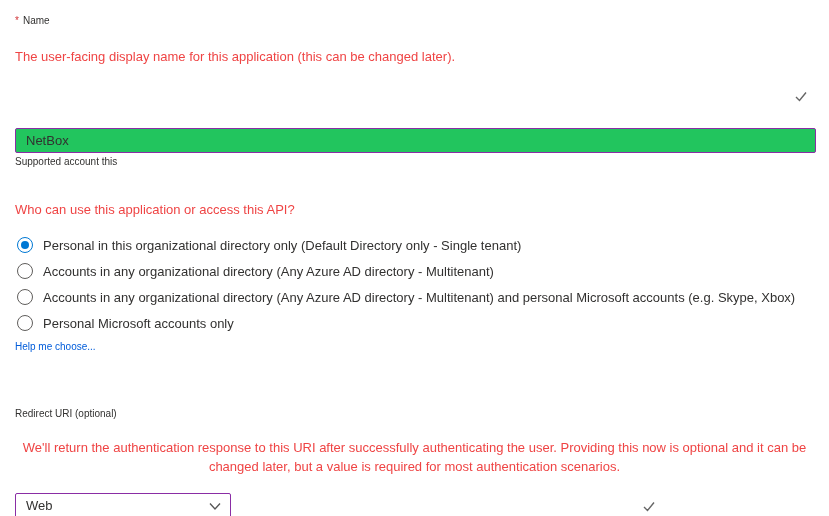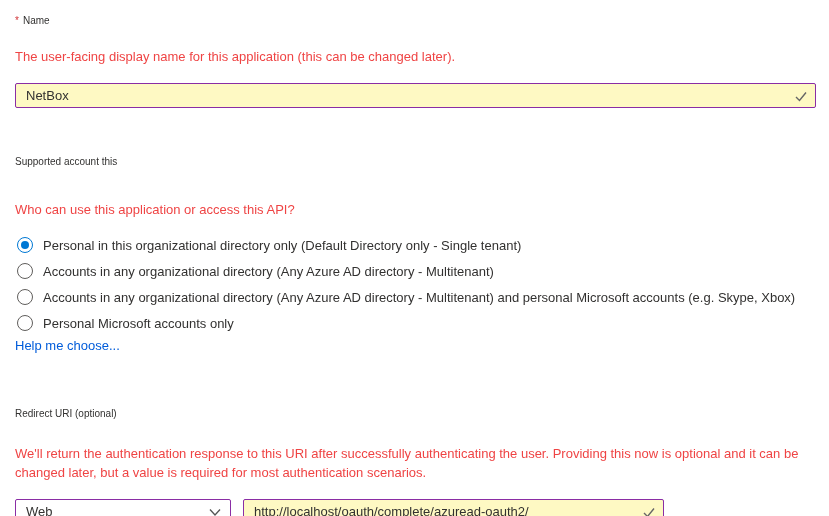--- a/index.html
+++ b/index.html
@@ -38,26 +38,27 @@
     position: relative;
     margin-top: 17px;
     width: 801px;
     height: 25px;
   }
   .text-input {
     width: 100%;
     height: 100%;
     border: 1px solid #8a2da5;
     border-radius: 2px;
-    background: #fef9c3;
+    background: #22c55e;
     font-family: "Liberation Sans", "DejaVu Sans", sans-serif;
     font-size: 13px;
     color: #323130;
     padding: 0 30px 0 10px;
     outline: none;
+    margin-top: 45px;
   }
   .check-icon {
     position: absolute;
     right: 8px;
     top: 50%;
     transform: translateY(-50%);
     width: 14px;
     height: 14px;
     pointer-events: none;
   }
@@ -96,29 +97,29 @@
   }
   .radio-label {
     font-size: 13px;
     color: #323130;
     margin-left: 10px;
     white-space: nowrap;
   }
 
   .help-link {
     display: inline-block;
-    font-size: 13px;
+    font-size: 10px;
     color: #015cda;
     text-decoration: none;
     cursor: pointer;
   }
 
   
   .redirect-title { margin-top: 50px; }
-  .redirect-desc { margin-top: 20px; }
+  .redirect-desc { margin-top: 14px; text-align: center; }
 
   .uri-row {
     margin-top: 17px;
     display: flex;
     align-items: center;
   }
   .select-wrap {
     position: relative;
     width: 216px;
     height: 25px;

